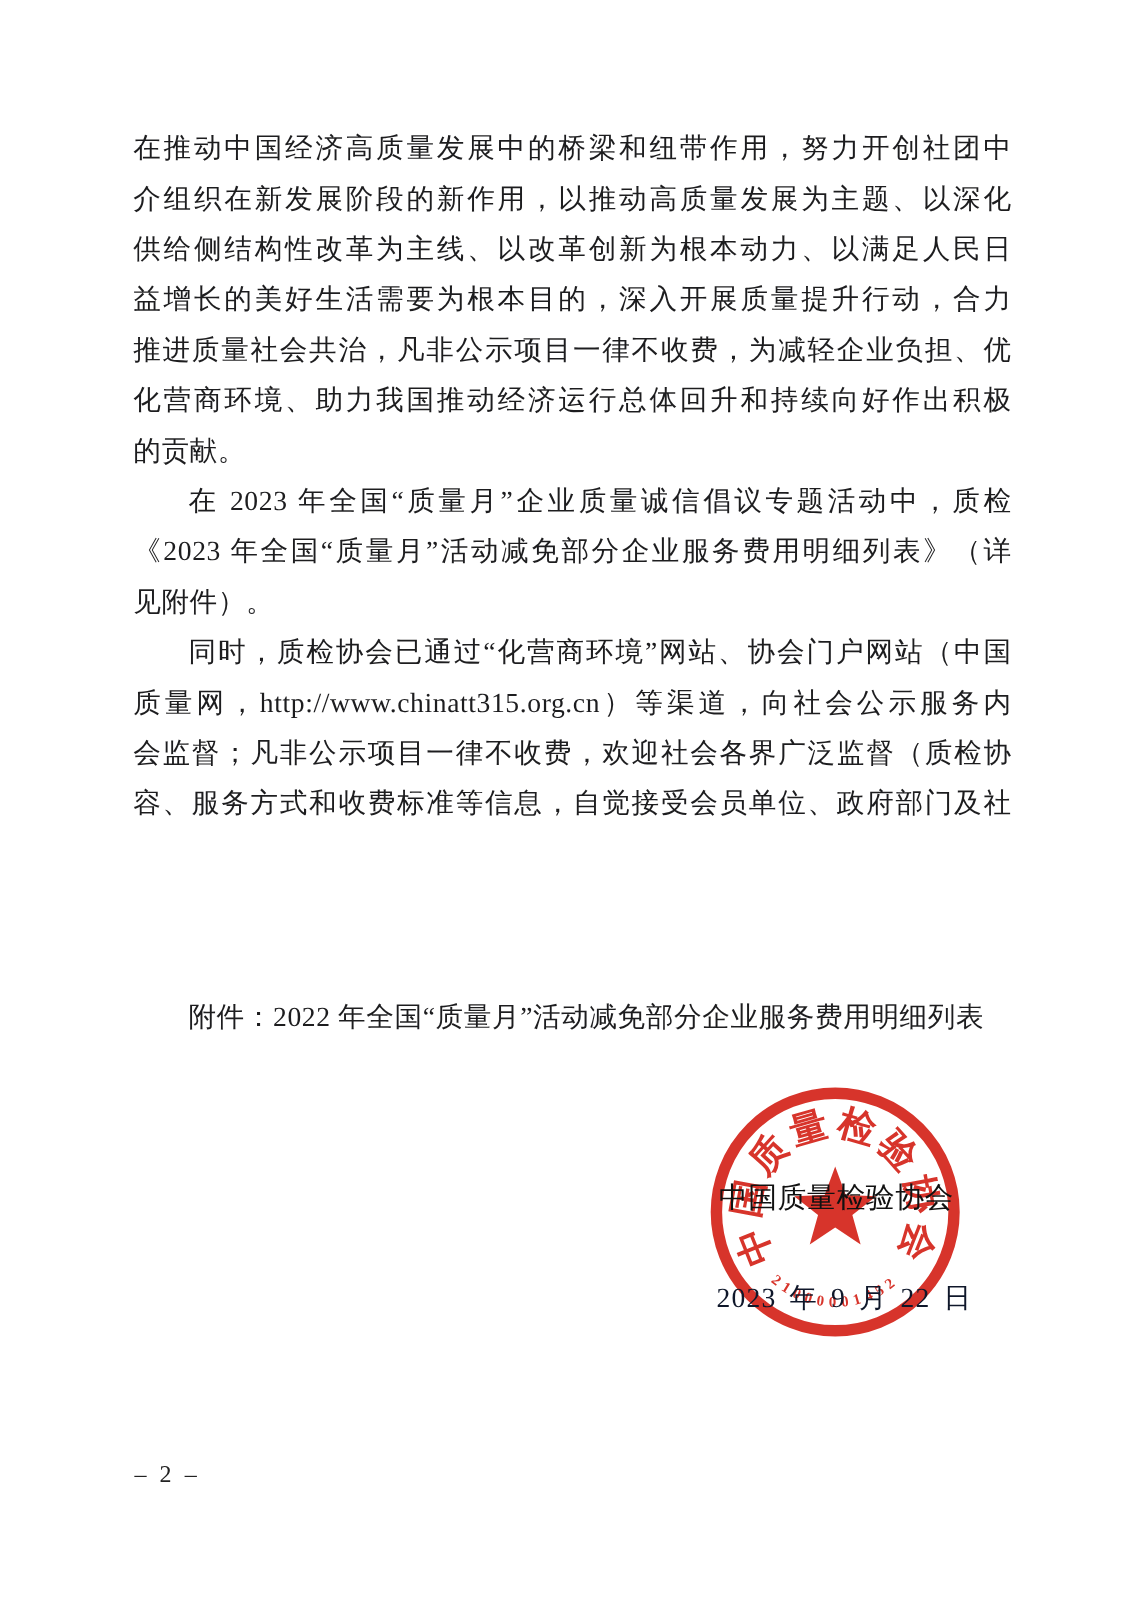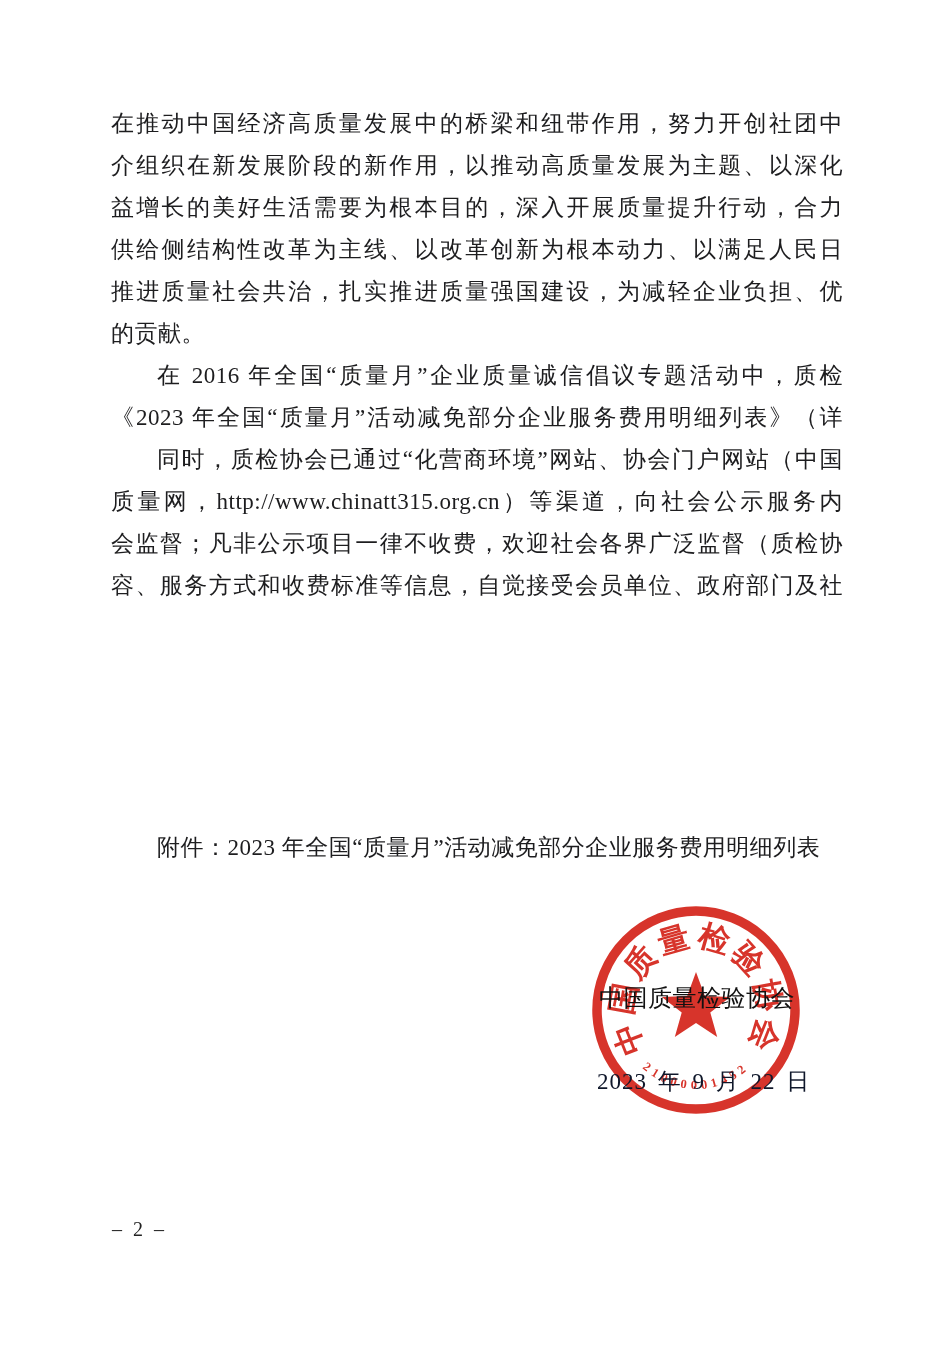--- a/index.html
+++ b/index.html
@@ -91,38 +91,40 @@
 </style>
 </head>
 <body>
 
 <div class="page">
 
   <div class="content" id="paragraphs">
       <div class="para">
         <div class="line">在推动中国经济高质量发展中的桥梁和纽带作用，努力开创社团中</div>
         <div class="line">介组织在新发展阶段的新作用，以推动高质量发展为主题、以深化</div>
+        <div class="line">供给侧结构性改革为主线、以改革创新为根本动力、以满足人民日</div>
         <div class="line">益增长的美好生活需要为根本目的，深入开展质量提升行动，合力</div>
-        <div class="line">供给侧结构性改革为主线、以改革创新为根本动力、以满足人民日</div>
-        <div class="line">推进质量社会共治，扎实推进质量强国建设，为减轻企业负担、优</div>
+        <div class="line">推进质量社会共治，凡非公示项目一律不收费，为减轻企业负担、优</div>
+        <div class="line">化营商环境、助力我国推动经济运行总体回升和持续向好作出积极</div>
         <div class="line last">的贡献。</div>
       </div>
       <div class="para indent">
-        <div class="line">在 2016 年全国“质量月”企业质量诚信倡议专题活动中，质检</div>
+        <div class="line">在 2023 年全国“质量月”企业质量诚信倡议专题活动中，质检</div>
         <div class="line">《2023 年全国“质量月”活动减免部分企业服务费用明细列表》（详</div>
+        <div class="line last">见附件）。</div>
       </div>
       <div class="para indent">
         <div class="line">同时，质检协会已通过“化营商环境”网站、协会门户网站（中国</div>
         <div class="line">质量网，http://www.chinatt315.org.cn）等渠道，向社会公示服务内</div>
         <div class="line">会监督；凡非公示项目一律不收费，欢迎社会各界广泛监督（质检协</div>
         <div class="line">容、服务方式和收费标准等信息，自觉接受会员单位、政府部门及社</div>
       </div>
     </div>
 
-  <div class="attachment">附件：2023 年全国“质量月”活动减免部分企业服务费用明细列表</div>
+  <div class="attachment">附件：2022 年全国“质量月”活动减免部分企业服务费用明细列表</div>
 
   <div class="sig-org">中国质量检验协会</div>
 
   <div class="sig-date">2023 年 9 月 22 日</div>
 
   <svg class="seal" viewBox="0 0 216 216">
     <defs>
       <path id="sealArcPath" d="M 63.5,152.5 A 63,63 0 1 1 152.5,152.5" fill="none"></path>
       <path id="sealCodePath" d="M 36.4,141.4 A 79,79 0 0 0 179.6,141.4" fill="none"></path>
     </defs>

